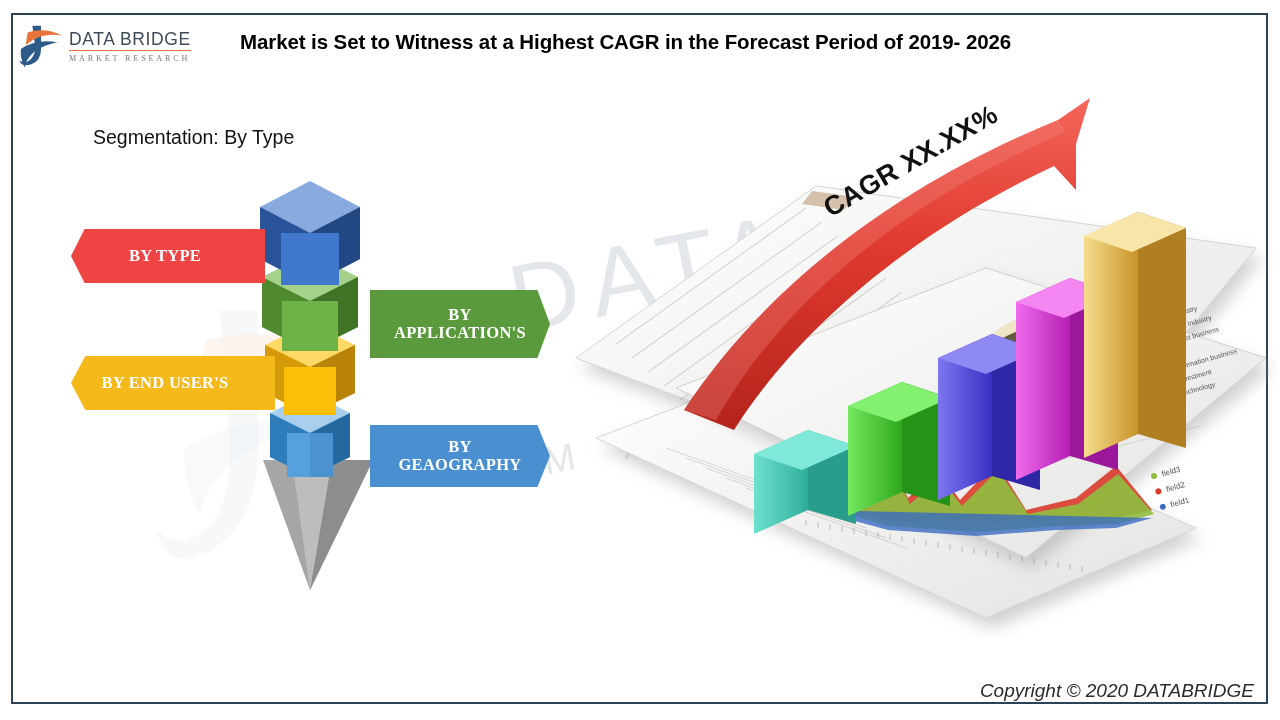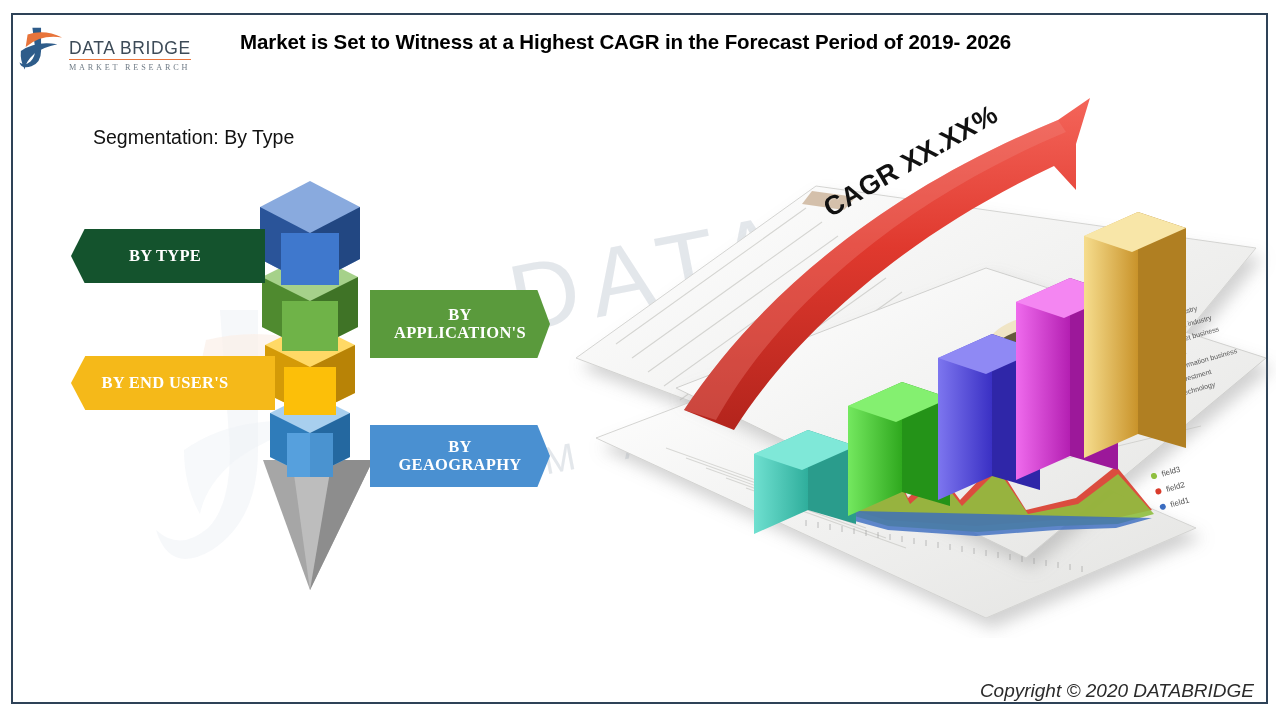--- a/index.html
+++ b/index.html
@@ -55,21 +55,21 @@
     left: 150px; top: 300px;
     width: 230px; height: 290px;
     opacity: .30;
   }
 
   
   #logo {
     position: absolute;
     left: 18px; top: 20px;
     width: 175px; height: 52px;
-    display: flex; align-items: flex-end;
+    display: flex; align-items: center;
   }
   #logo-mark { width: 48px; height: 48px; flex: 0 0 48px; }
   #logo-text { margin-left: 3px; }
   #logo-title {
     font-family: "Liberation Sans", sans-serif;
     font-size: 17.5px;
     letter-spacing: .6px;
     color: #3d4b58;
     font-weight: 400;
     line-height: 19px;
@@ -117,21 +117,21 @@
     font-weight: bold;
     text-align: center;
     line-height: 1.08;
     letter-spacing: .3px;
   }
   .banner.left  { clip-path: polygon(0 50%, 7% 0, 100% 0, 100% 100%, 7% 100%); }
   .banner.right { clip-path: polygon(0 0, 93% 0, 100% 50%, 93% 100%, 0 100%); }
 
   #banner-type {
     left: 71px; top: 229px; width: 188px; height: 54px;
-    background: #14532d; font-size: 16.5px; padding-right: 6px;
+    background: #ef4444; font-size: 16.5px; padding-right: 6px;
   }
   #banner-app {
     left: 370px; top: 290px; width: 180px; height: 68px;
     background: #5a9a3c; font-size: 16.5px;
   }
   #banner-end {
     left: 71px; top: 356px; width: 188px; height: 54px;
     background: #f5b919; font-size: 16.5px; padding-right: 16px;
   }
   #banner-geo {

